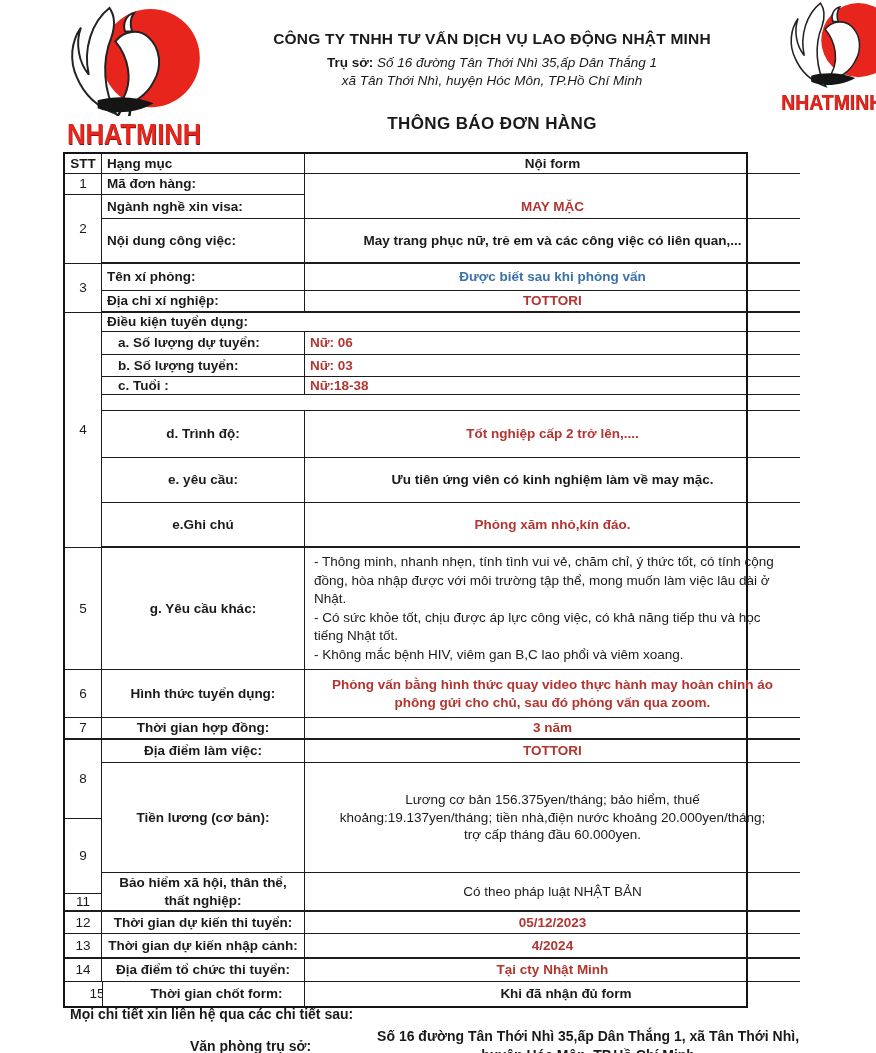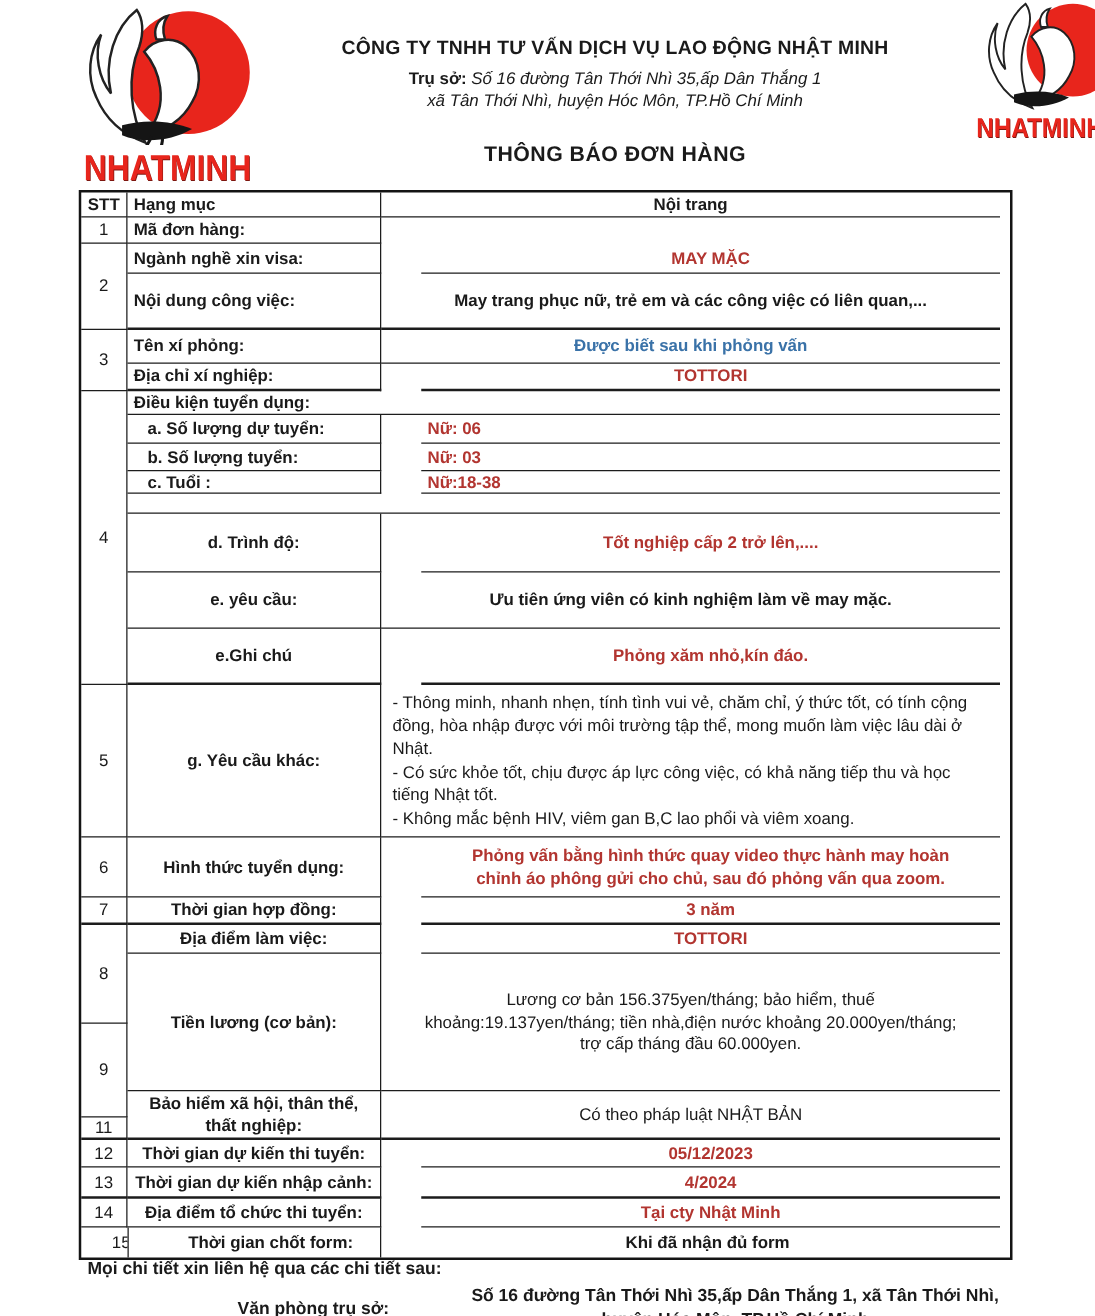--- a/index.html
+++ b/index.html
@@ -32,37 +32,37 @@
   .head-center{position:absolute;left:212px;right:104px;top:30px;text-align:center;}
   .company{font-size:15.5px;font-weight:bold;letter-spacing:0.2px;}
   .hq-line{margin-top:7px;font-size:13.5px;}
   .hq-label{font-weight:bold;}
   .hq-addr{font-style:italic;}
   .hq-line2{font-style:italic;font-size:13.5px;margin-top:3px;}
   .doc-title{position:absolute;left:212px;right:104px;top:114px;text-align:center;
     font-size:17px;font-weight:bold;letter-spacing:0.4px;}
   
   .tbl{
-    position:absolute;left:63px;top:152px;width:747px;
+    position:absolute;left:63px;top:152px;width:685px;
     display:grid;box-sizing:border-box;
     grid-template-columns:37px 203px 495px;
     grid-template-rows:20px 21px 24px 45px 27px 22px 19px 23px 22px 18px 16px 47px 45px 45px 122px 48px 22px 23px 56px 54px 21px 18px 22px 25px 23px 24px;
     border:2px solid #141414;background:#fff;
   }
   .c{
     border-right:1px solid var(--bd);border-bottom:1px solid var(--bd);
     display:flex;align-items:center;justify-content:center;text-align:center;
     font-size:13.5px;font-weight:bold;padding:1px 5px;overflow:hidden;
     box-sizing:border-box;line-height:1.3;
   }
   .c.left{justify-content:flex-start;text-align:right;}
   .c.noR{border-right:none;}
   .c.noB{border-bottom:none;padding-left:32px;}
   .c.bb2{border-bottom-width:2px;}
-  .red{color:var(--red);margin-left:32px;}
+  .red{color:var(--red);}
   .blue{color:var(--blue);}
   .reg{font-weight:normal;}
   .stt{font-weight:normal;}
   .ind{padding-left:16px;}
   .italic{font-style:italic;}
   .multi{flex-direction:column;align-items:flex-start;justify-content:center;
     text-align:left;font-weight:normal;line-height:18.5px;padding:4px 9px;}
   .multi p{margin:0;}
   .wrapval{padding:2px 26px;}
   
@@ -110,21 +110,21 @@
       <span class="hq-addr">Số 16 đường Tân Thới Nhì 35,ấp Dân Thắng 1</span>
     </div>
     <div class="hq-line2">xã Tân Thới Nhì, huyện Hóc Môn, TP.Hồ Chí Minh</div>
   </div>
   <div class="doc-title">THÔNG BÁO ĐƠN HÀNG</div>
 
   <div class="tbl">
 
     <div class="c" style="grid-area:1/1/2/2">STT</div>
     <div class="c left" style="grid-area:1/2/2/3">Hạng mục</div>
-    <div class="c noR" style="grid-area:1/3/2/4">Nội trang</div>
+    <div class="c noR" style="grid-area:1/3/2/4">Nội form</div>
 
     <div class="c stt" style="grid-area:2/1/3/2">1</div>
     <div class="c left" style="grid-area:2/2/3/3">Mã đơn hàng:</div>
 
     <div class="c stt" style="grid-area:3/1/5/2">2</div>
     <div class="c left" style="grid-area:3/2/4/3">Ngành nghề xin visa:</div>
     <div class="c noR red" style="grid-area:3/3/4/4">MAY MẶC</div>
     <div class="c noR bb2" style="grid-area:4/3/5/4">May trang phục nữ, trẻ em và các công việc có liên quan,...</div>
     <div class="c left bb2" style="grid-area:4/2/5/3">Nội dung công việc:</div>
 

